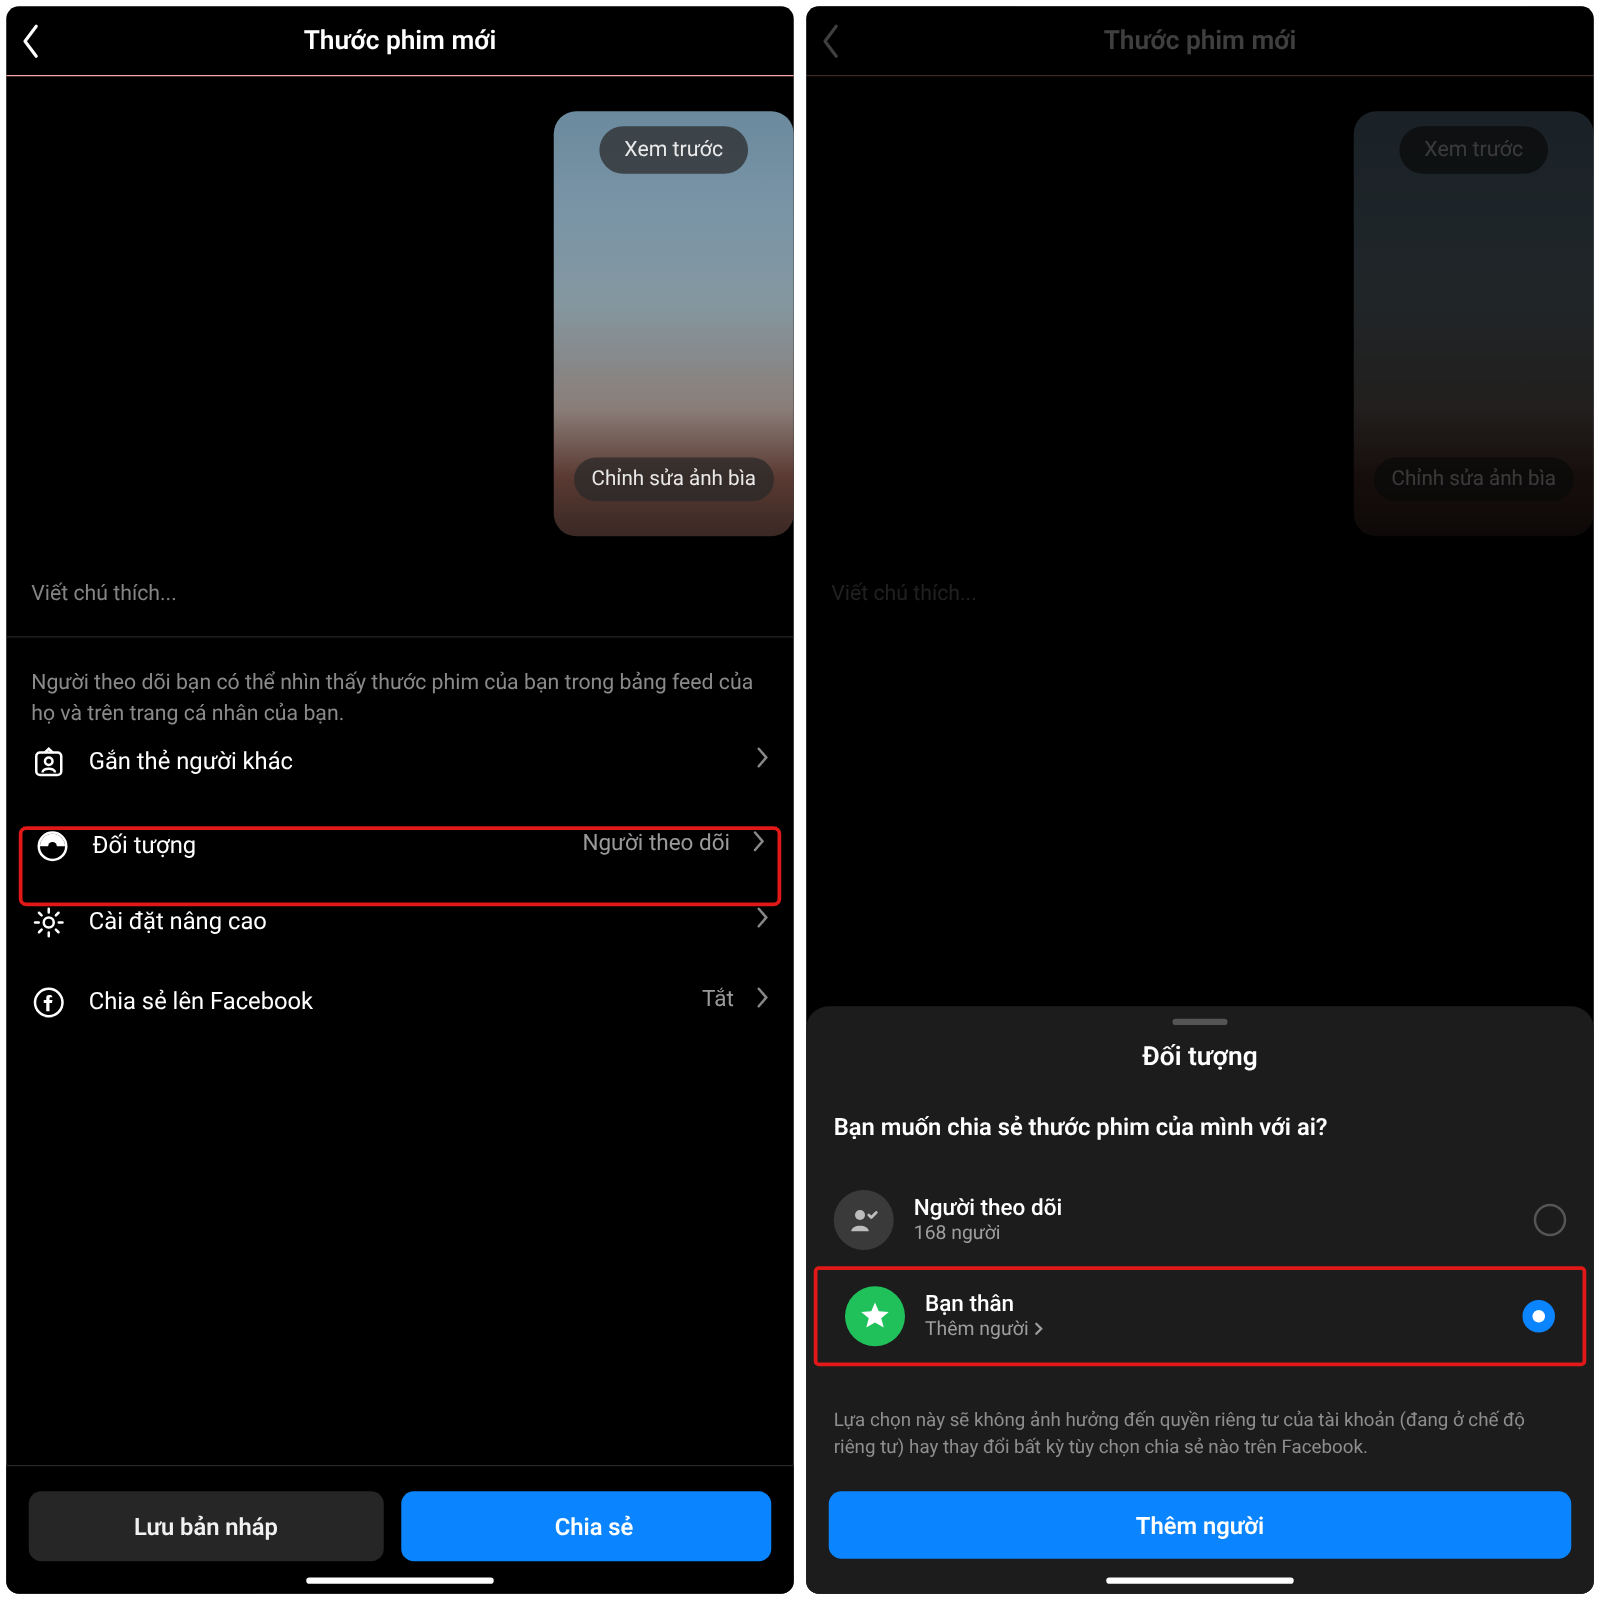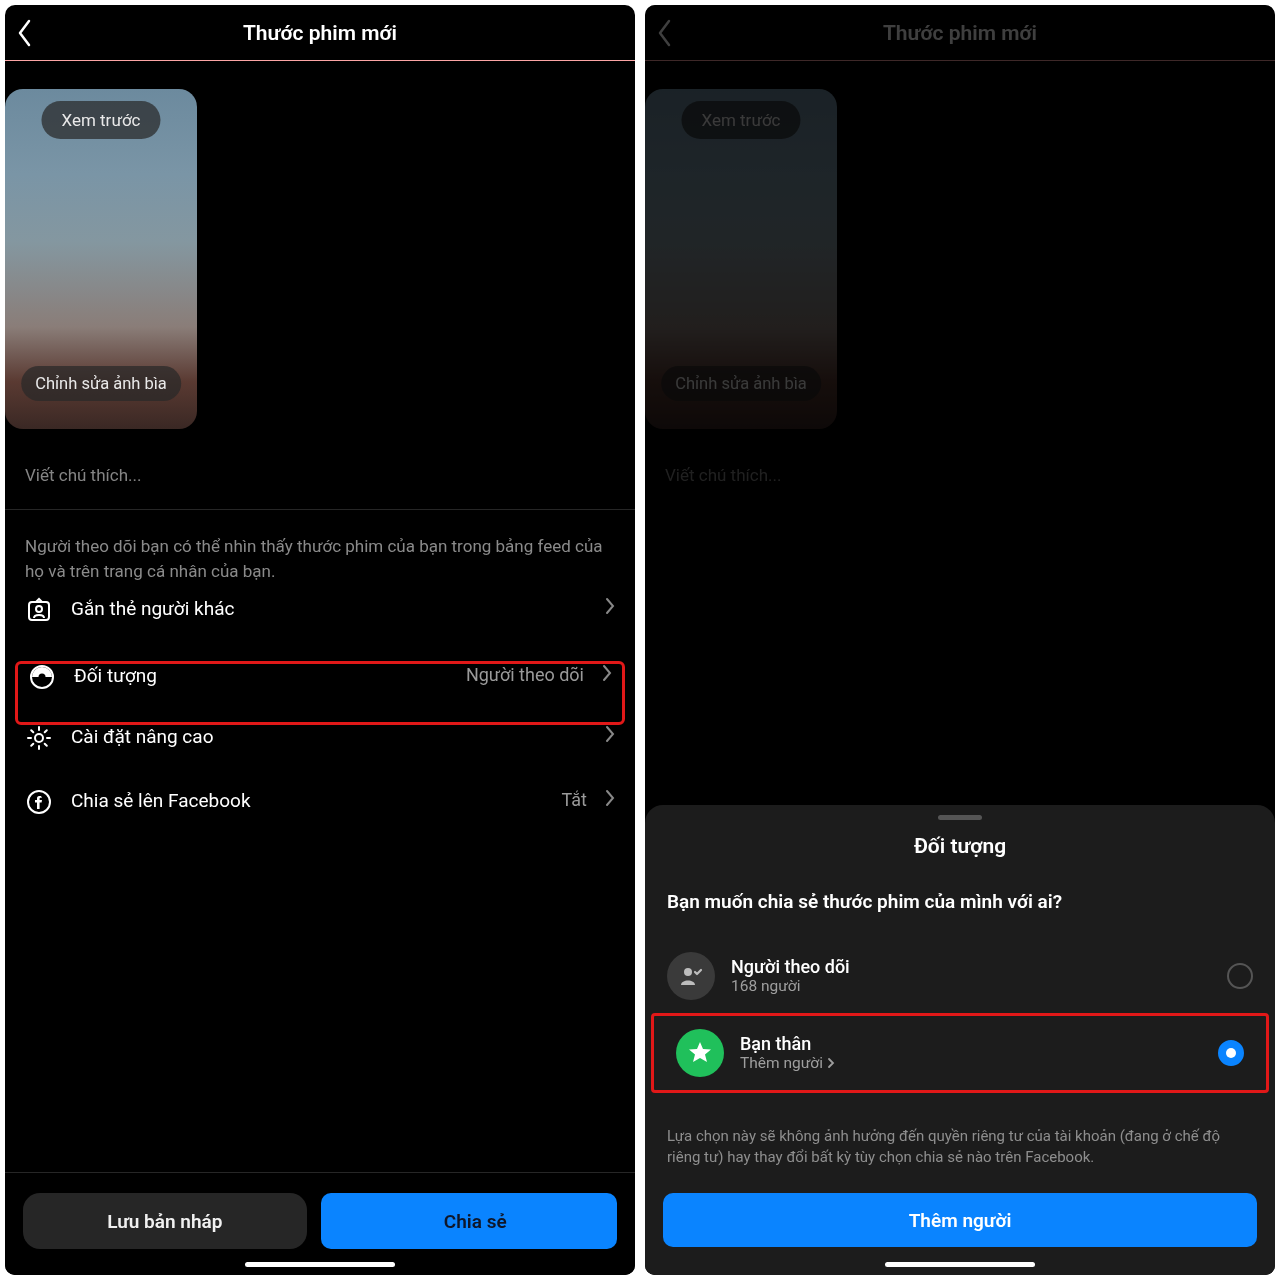--- a/index.html
+++ b/index.html
@@ -40,21 +40,21 @@
     font-weight: 600;
   }
   .chev {
     display: inline-block;
   }
   .chev svg { display:block; }
 
   
   .preview-wrap {
     display: flex;
-    justify-content: flex-start;
+    justify-content: flex-end;
     padding: 28px 0 18px 0;
   }
   .preview-card {
     width: 192px;
     height: 340px;
     border-radius: 18px;
     background: linear-gradient(to bottom, #6c8a9e 0%, #7a95a6 25%, #8497a0 45%, #8a7d78 70%, #5a3a32 86%, #3a2824 100%);
     position: relative;
     overflow: hidden;
   }
@@ -121,22 +121,22 @@
   }
   .btn-row { display:flex; gap:14px; }
   .btn {
     flex:1;
     height: 56px;
     border-radius: 10px;
     font-size: 19px;
     font-weight: 600;
     display:flex; align-items:center; justify-content:center;
   }
-  .btn-dark { background:#262626; color:#f1f1f1;border-radius:17px; }
-  .btn-blue { background:#0a84ff; color:#0f172a;padding-left:13px; }
+  .btn-dark { background:#262626; color:#f1f1f1; }
+  .btn-blue { background:#0a84ff; color:#ffffff;padding-left:13px; }
   .home-ind {
     position:absolute; bottom:8px; left:50%; transform:translateX(-50%);
     width:150px; height:5px; background:#fff; border-radius:3px;
   }
 
   
   .dim-overlay {
     position:absolute; inset:0; background:rgba(0,0,0,0.55);
   }
   .sheet {

